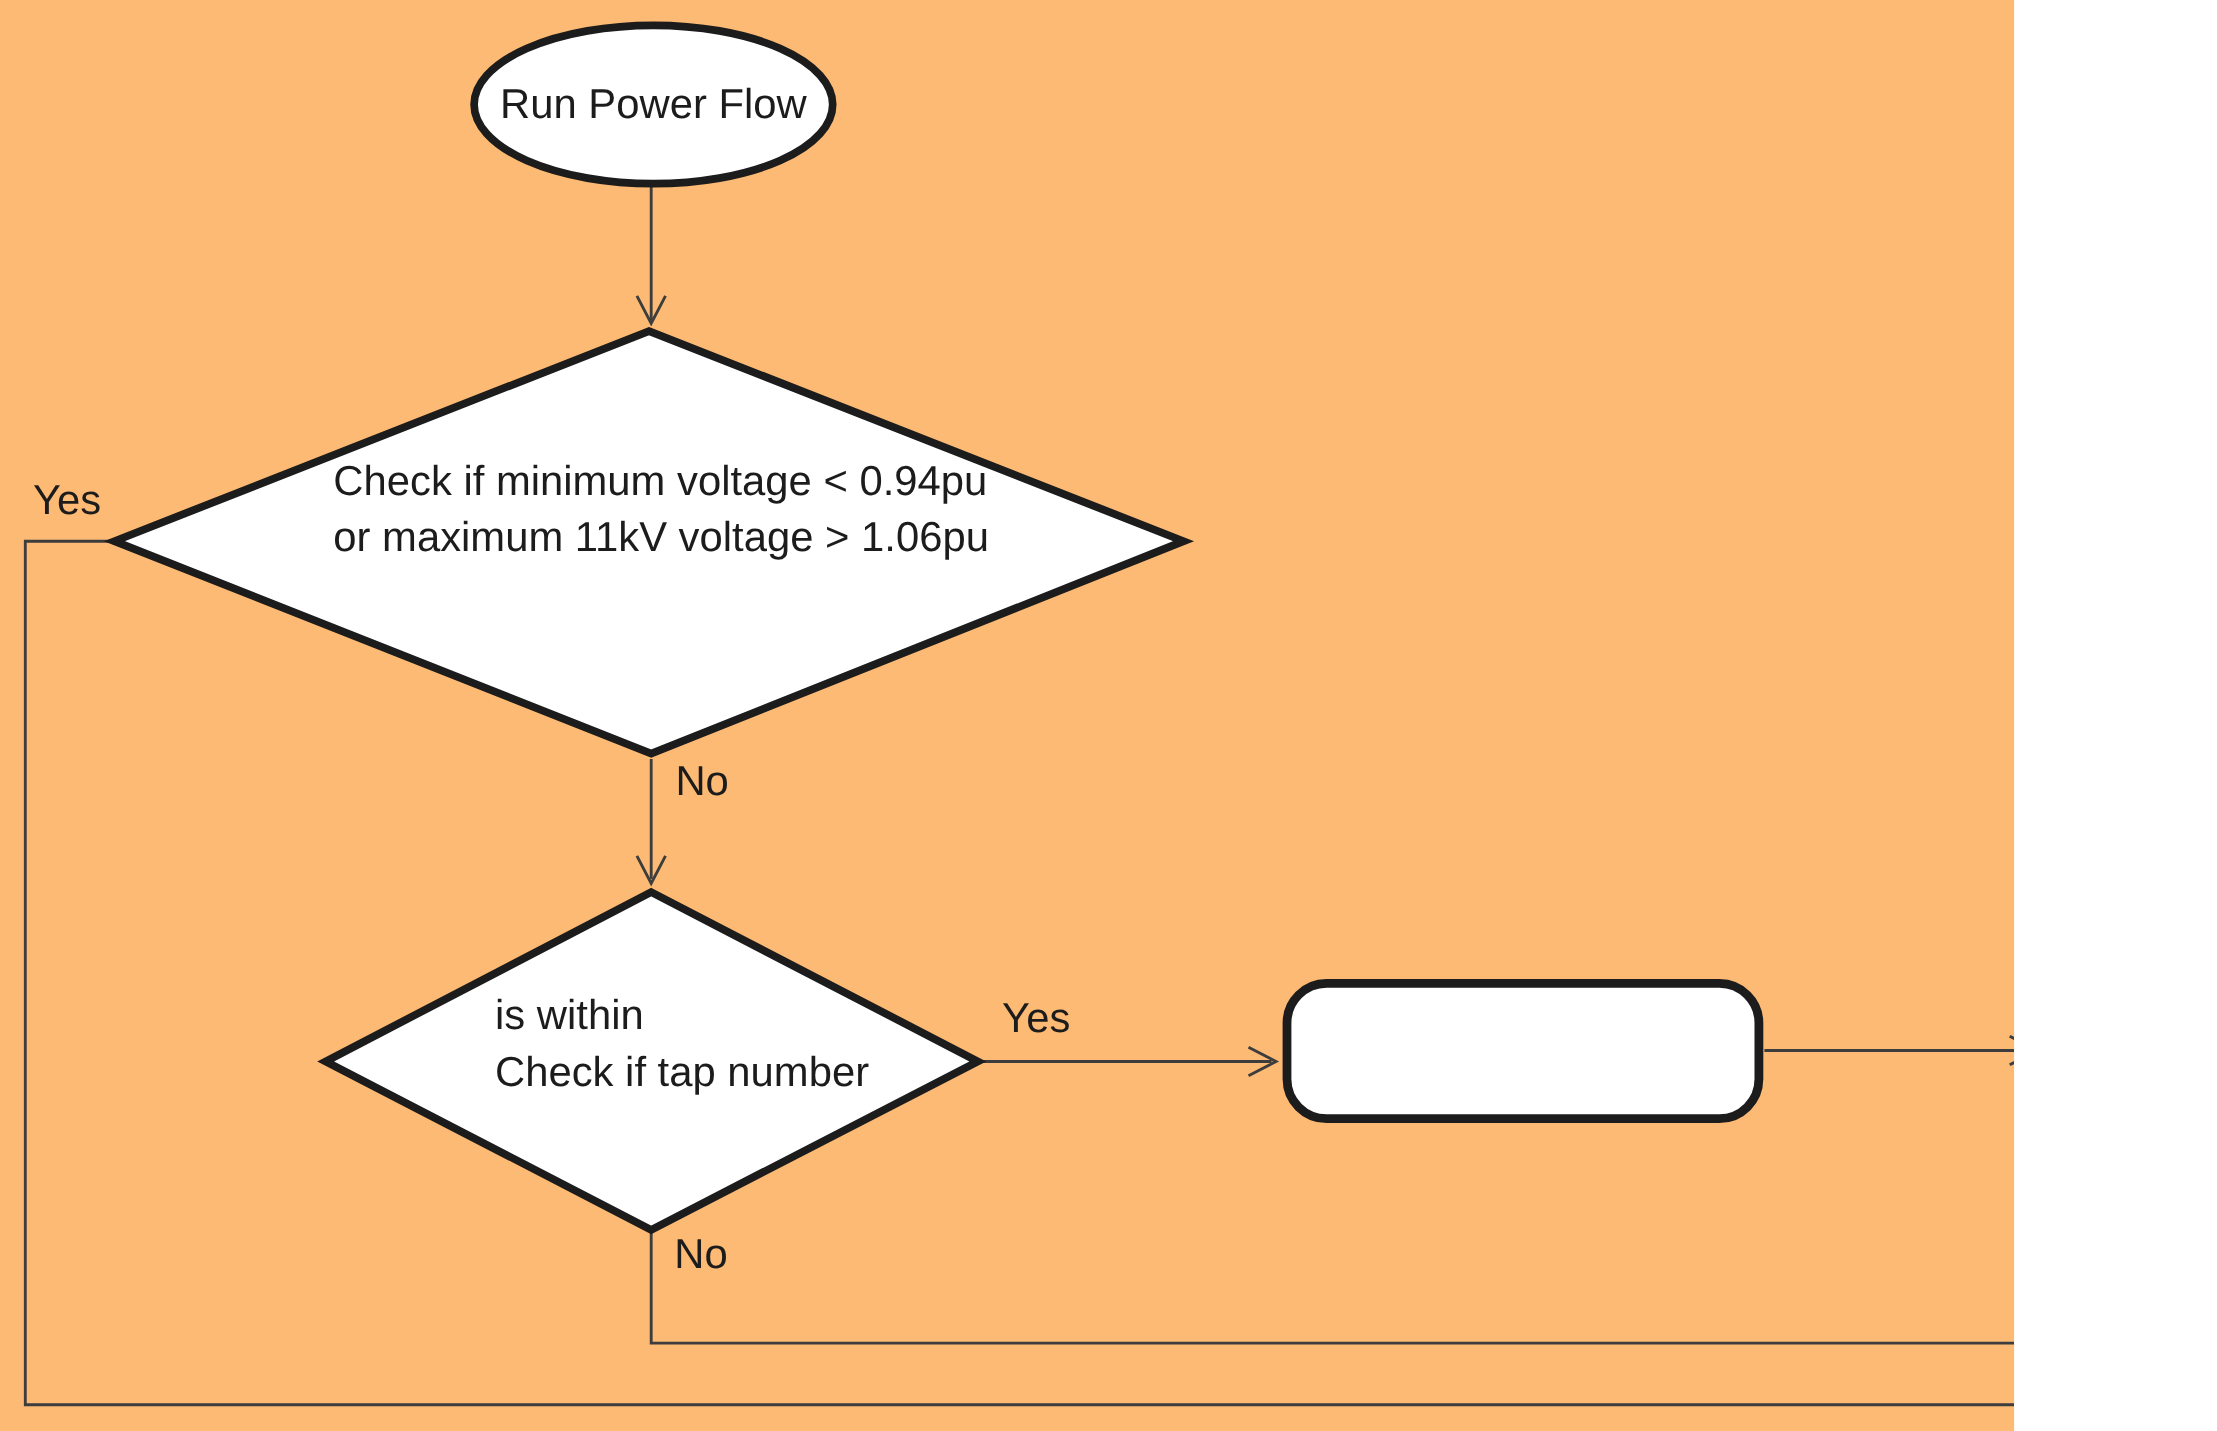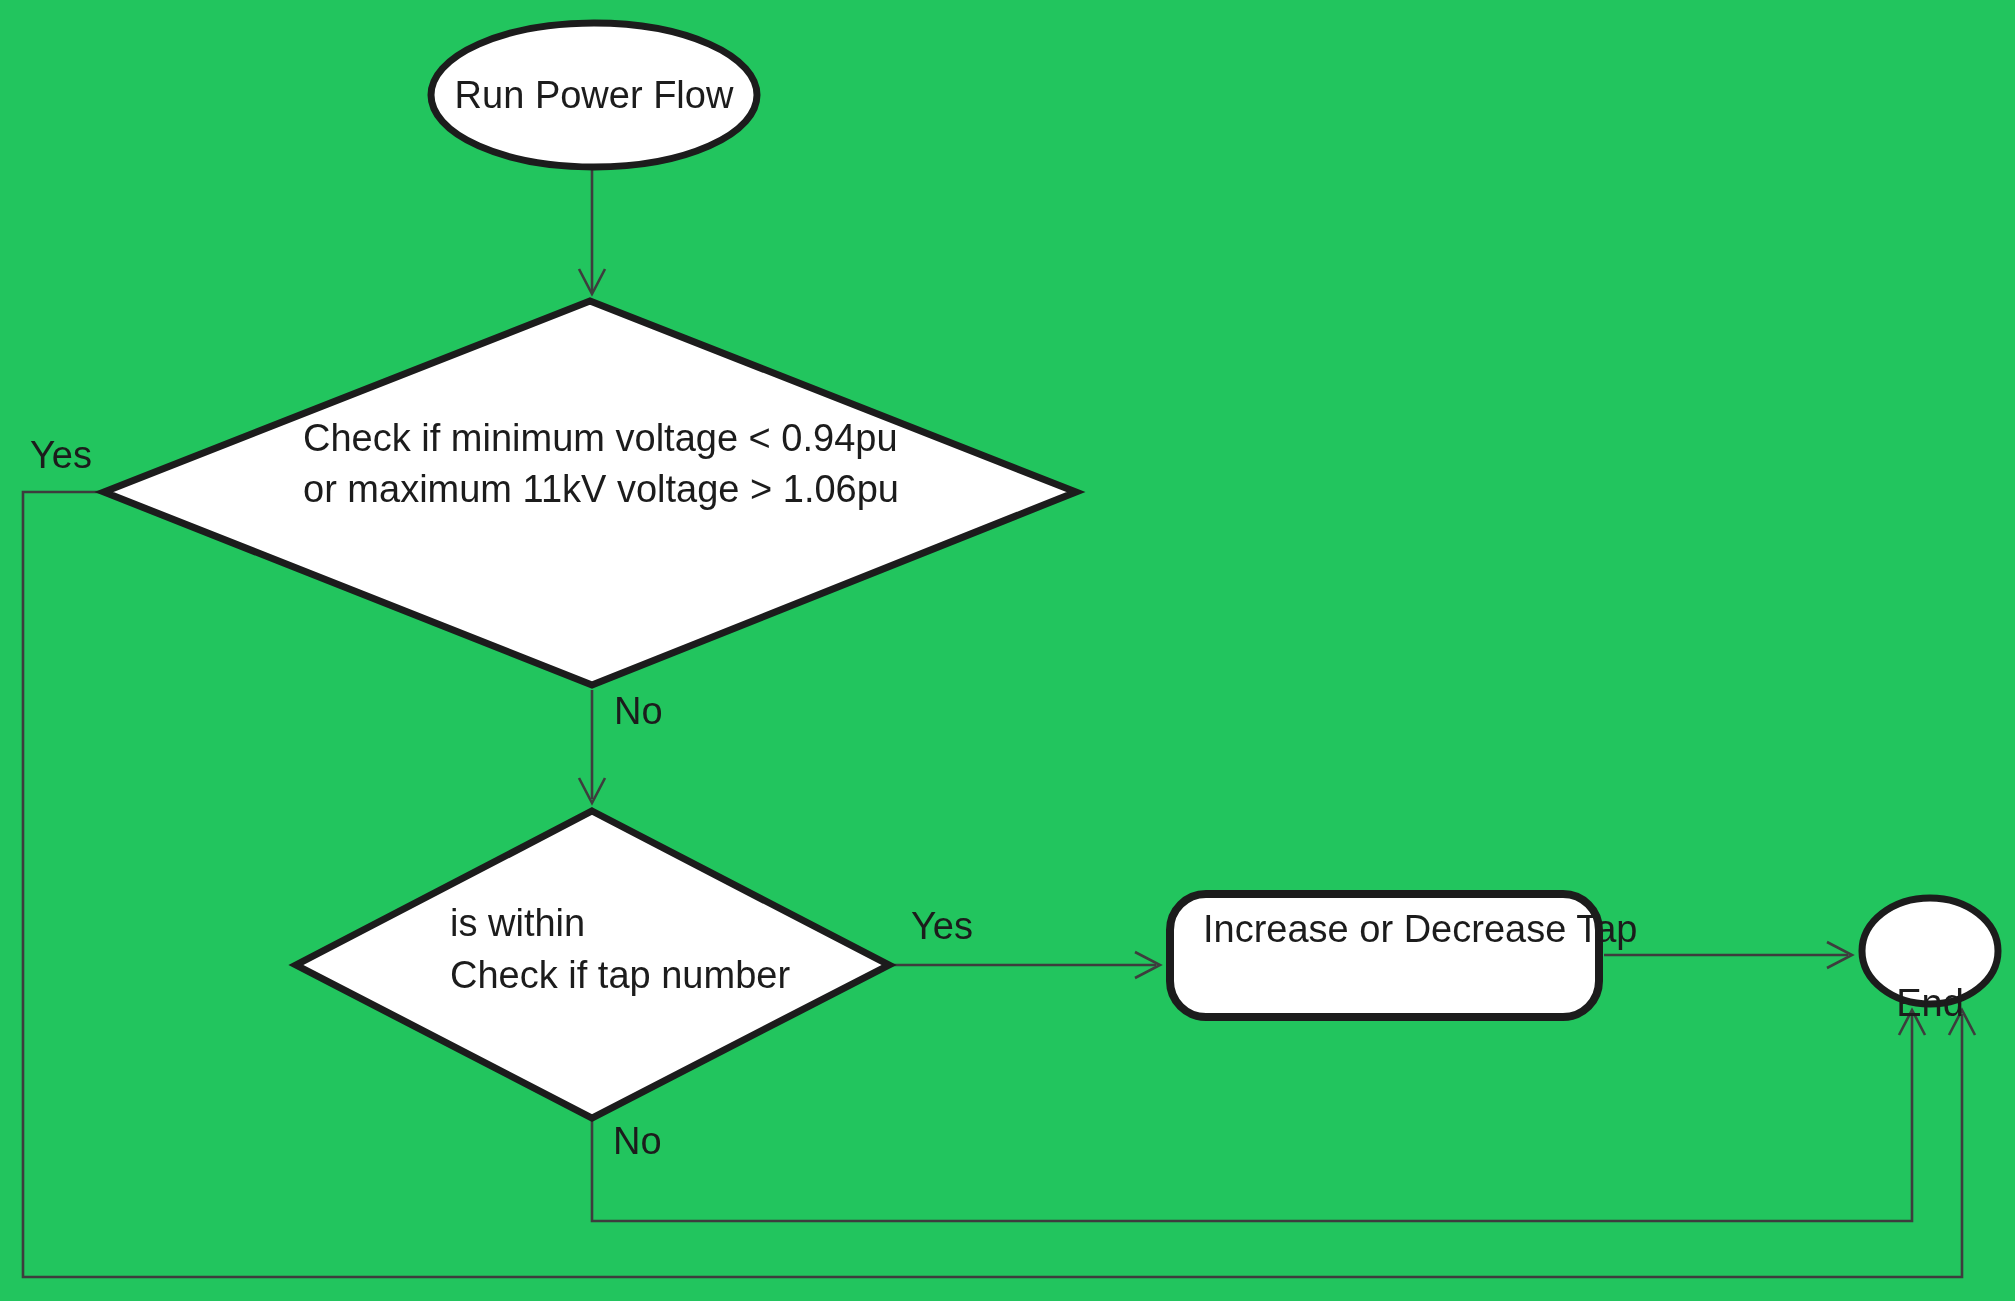--- a/index.html
+++ b/index.html
@@ -1,19 +1,19 @@
 <!DOCTYPE html>
 <html><head>
 <meta charset="utf-8">
 <style>
   html,body { margin:0; padding:0; background:#ffffff; }
   .canvas {
     position:relative;
-    width:2015px; height:1301px;
-    background:#22c55e;
+    width:1831px; height:1301px;
+    background:#fdba74;
     font-family:"Liberation Sans", sans-serif;
     color:#1c1c1c;
     overflow:hidden;
   }
   .canvas svg { position:absolute; left:0; top:0; }
   .txt {
     position:absolute;
     font-size:38px;
     line-height:51px;
     color:#1c1c1c;
@@ -71,21 +71,20 @@
     <div>Check if minimum voltage &lt; 0.94pu</div>
     <div>or maximum 11kV voltage &gt; 1.06pu</div>
   </div>
 
   <div class="txt lh52" style="left:450px; top:897px;">
     <div>is within</div>
     <div>Check if tap number</div>
   </div>
 
   <div class="txt lh52" style="left:1203px; top:903px;">
-    <div>Increase or Decrease Tap</div>
   </div>
 
   <div class="txt centerbox" style="left:1862px; top:950px; width:136px; height:106px;">End</div>
 
   <div class="txt" style="left:30px; top:430px;">Yes</div>
   <div class="txt" style="left:614px; top:686px;">No</div>
   <div class="txt" style="left:911px; top:901px;">Yes</div>
   <div class="txt" style="left:613px; top:1116px;">No</div>
 
 </div>

